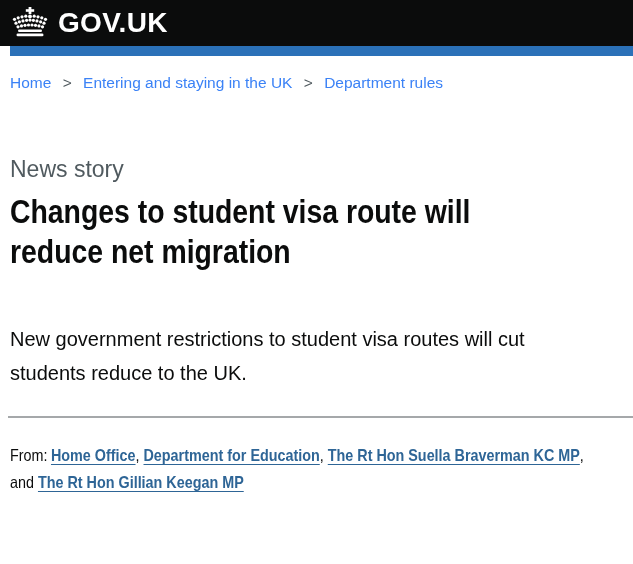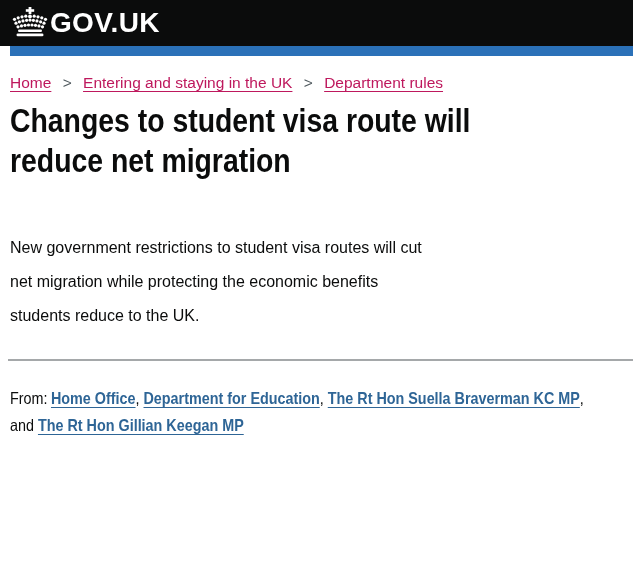--- a/index.html
+++ b/index.html
@@ -17,20 +17,21 @@
   .govuk-header {
     background: #0b0c0c;
     height: 46px;
     display: flex;
     align-items: center;
     padding-left: 10px;
   }
   .govuk-logo {
     display: flex;
     align-items: center;
+    gap: 8px;
     color: #ffffff;
     text-decoration: none;
     cursor: pointer;
   }
   .crown { display: inline-flex; }
   .logotype {
     font-size: 28px;
     font-weight: bold;
     letter-spacing: 0.3px;
   }
@@ -42,22 +43,21 @@
 
   
   main { padding: 0 10px; }
 
   .breadcrumb {
     margin-top: 18px;
     font-size: 15.5px;
     color: #0b0c0c;
   }
   .breadcrumb a {
-    color: #be185d;
-    text-decoration: underline;
+    color: #3b82f6;
     text-underline-offset: 3px;
     cursor: pointer;
   }
   .breadcrumb .sep {
     color: #505a5f;
     margin: 0 7px;
   }
 
   .caption {
     margin: 64px 0 0 0;
@@ -72,21 +72,21 @@
     line-height: 40px;
     font-weight: 700;
     color: #0b0c0c;
     transform: scaleX(0.86);
     transform-origin: left top;
   }
   h1.page-title .line { display: block; white-space: nowrap; }
 
   .lead {
     margin: 50px 0 0 0;
-    font-size: 16px;
+    font-size: 20px;
     line-height: 34px;
     color: #0b0c0c;
     font-weight: 400;
   }
   .lead .line { display: block; white-space: nowrap; }
 
   hr.divider {
     border: none;
     height: 2px;
     background: #a5a8aa;
@@ -165,29 +165,29 @@
 
 <main>
   <nav class="breadcrumb">
     <a>Home</a>
     <span class="sep">&gt;</span>
     <a>Entering and staying in the UK</a>
     <span class="sep">&gt;</span>
     <a>Department rules</a>
   </nav>
 
+  <p class="caption">News story</p>
 
   <h1 class="page-title">
     <span class="line">Changes to student visa route will</span>
     <span class="line">reduce net migration</span>
   </h1>
 
   <p class="lead">
     <span class="line">New government restrictions to student visa routes will cut</span>
-    <span class="line">net migration while protecting the economic benefits</span>
     <span class="line">students reduce to the UK.</span>
   </p>
 
   <hr class="divider">
 
   <div>
     <p class="from-line">
       <span class="from-label">From:</span><span><a class="meta-link">Home Office</a>, <a class="meta-link">Department for Education</a>, <a class="meta-link">The Rt Hon Suella Braverman KC MP</a>,<br><span>and </span><a class="meta-link">The Rt Hon Gillian Keegan MP</a></span>
     </p>
   </div>

